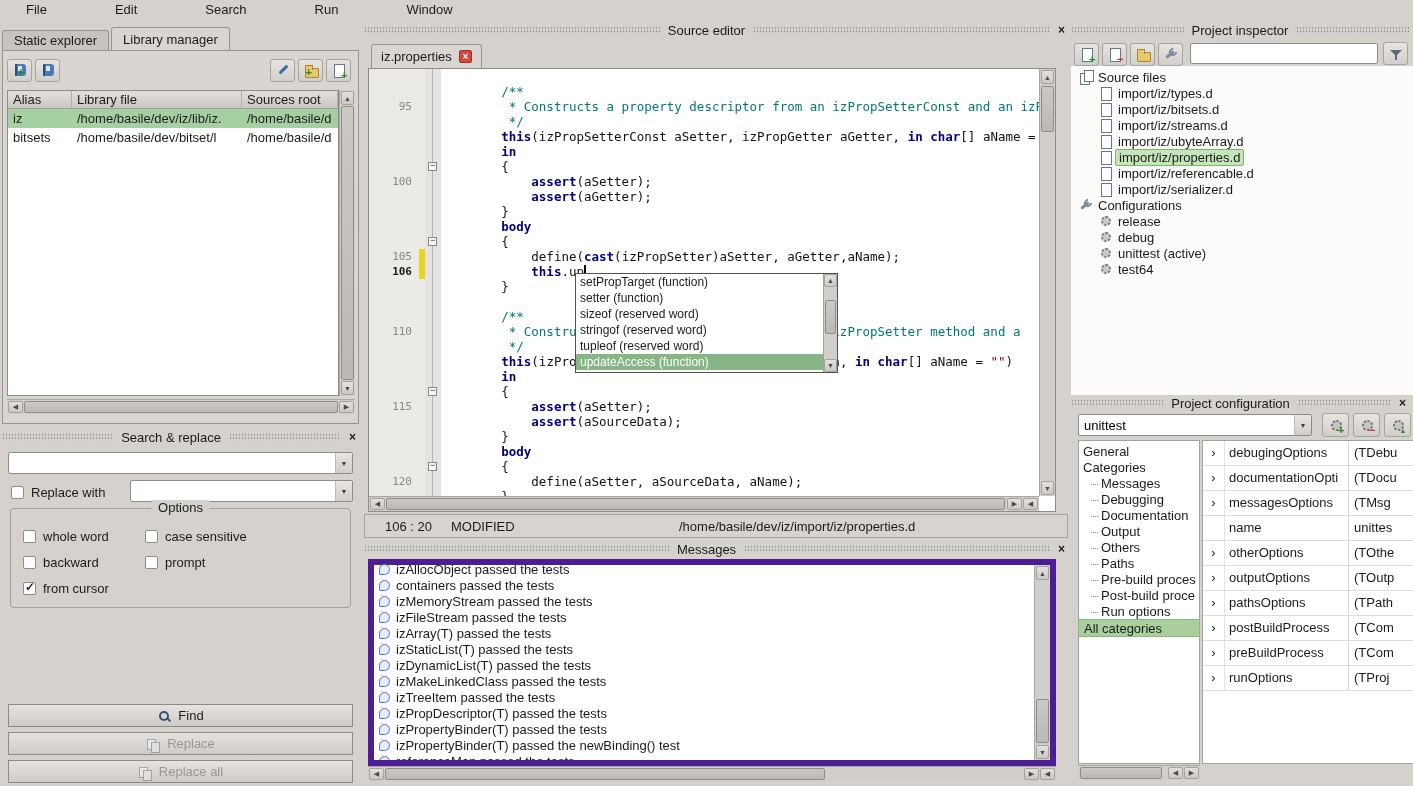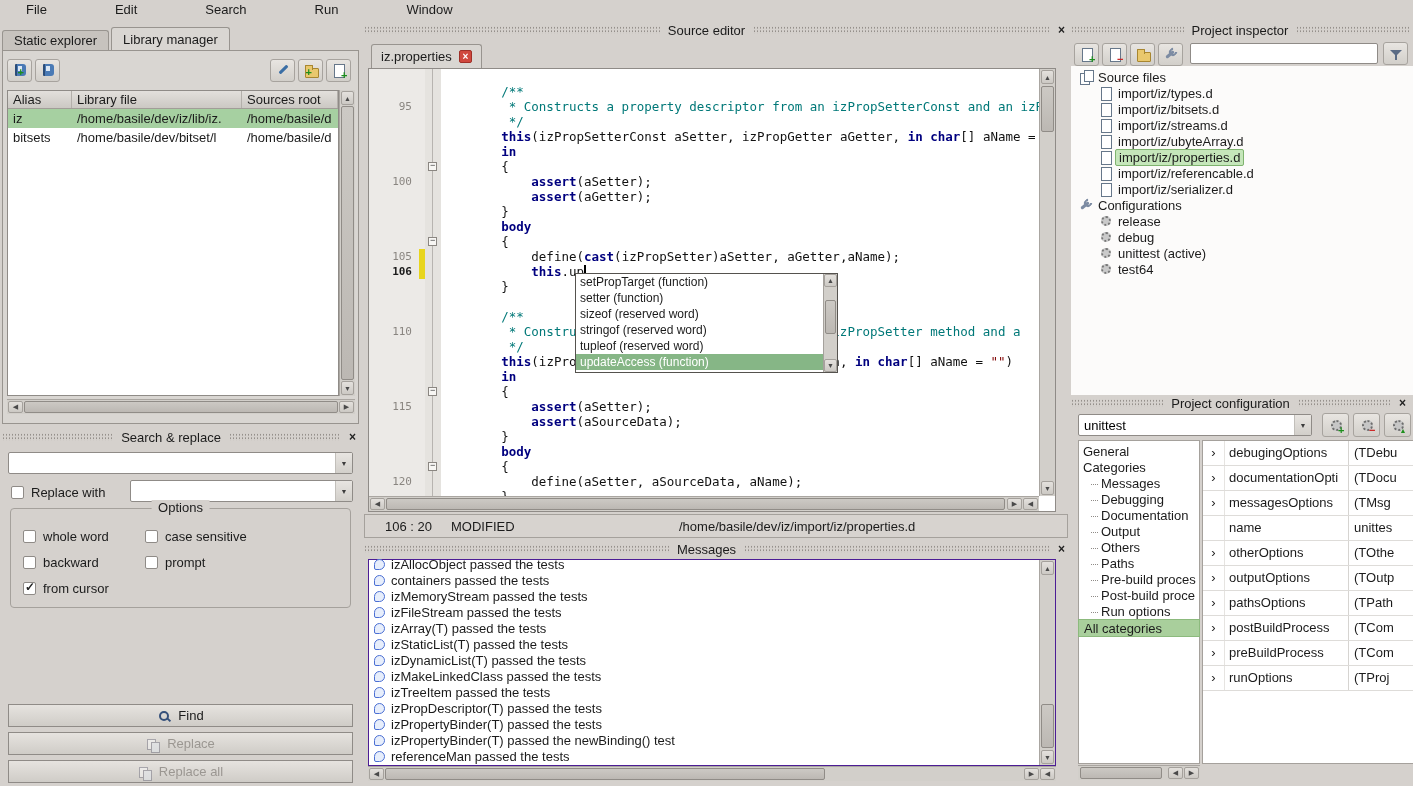--- a/index.html
+++ b/index.html
@@ -118,21 +118,21 @@
 
   
   .popup{position:absolute;left:575px;top:273px;width:263px;height:100px;background:#fff;border:1px solid #55524e;z-index:60;}
   .comp-list{position:absolute;left:0;top:0;right:14px;bottom:0;overflow:hidden;}
   .comp-item{height:16px;line-height:16px;padding-left:4px;font-size:12px;white-space:nowrap;cursor:pointer;}
   .comp-item.selected{background:#86b686;color:#fff;}
   .pp-sb{position:absolute;right:0;top:0;width:14px;bottom:0;background:#d2cfca;border-left:1px solid #a5a19c;}
   .pp-sb .sb-btn{left:0;right:0;height:13px;}
 
   
-  .msg-frame{position:absolute;left:368px;top:559px;width:688px;height:207px;border:1px solid #4c1d95;background:#fff;}
+  .msg-frame{position:absolute;left:368px;top:559px;width:688px;height:207px;border:6px solid #4c1d95;background:#fff;}
   .msg-list{position:absolute;left:0;top:0;right:16px;bottom:0;overflow:hidden;padding-left:5px;margin-top:-4px;}
   .msg-item{height:16px;display:flex;align-items:center;gap:6px;white-space:nowrap;}
 
   
   .insp-toolbar{position:absolute;left:1074px;top:42px;height:24px;display:flex;align-items:center;}
   .insp-input{position:absolute;left:1190px;top:43px;width:188px;height:21px;background:#fff;border:1px solid #8f8b87;border-radius:2px;font:13px "Liberation Sans",sans-serif;padding:0 4px;outline:none;}
   .insp-tree{position:absolute;left:1071px;top:66px;width:342px;height:329px;background:#fcfbfa;overflow:hidden;padding-top:3px;}
   .tree-row{height:16px;display:flex;align-items:center;gap:5px;padding-left:8px;white-space:nowrap;cursor:pointer;}
   .tree-row.child{padding-left:28px;}
   .tree-label.sel{background:#c5e6ba;border:1px solid #7fb36f;border-radius:2px;padding:0 3px;margin-left:-3px;}

